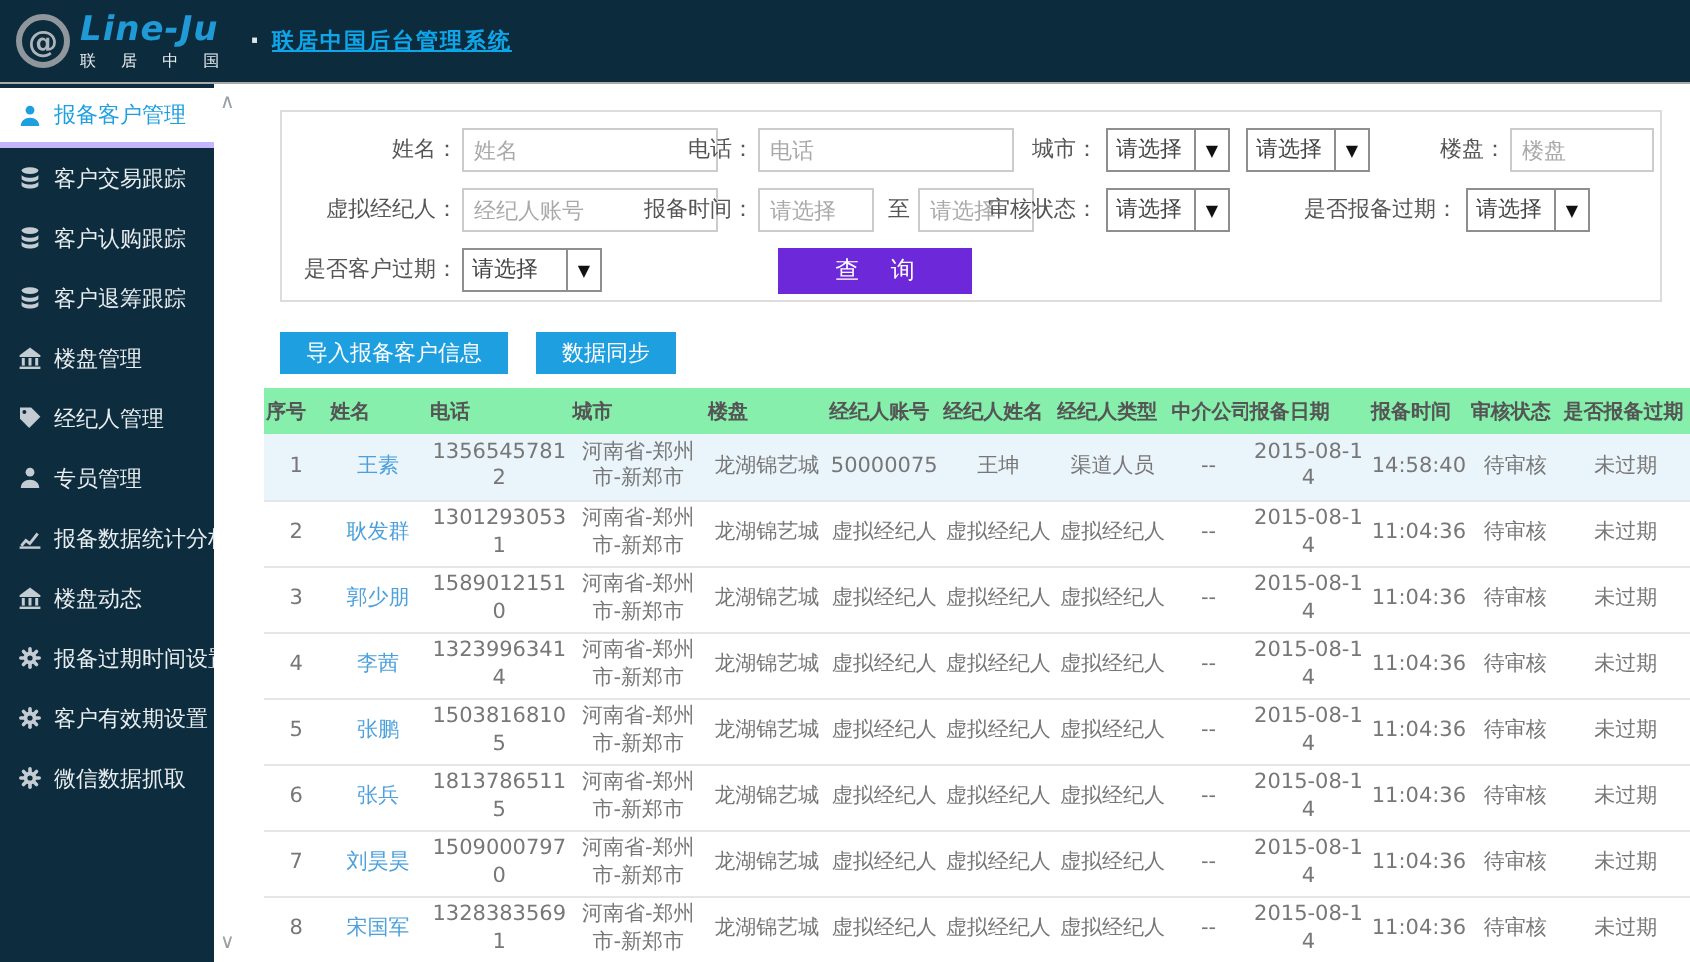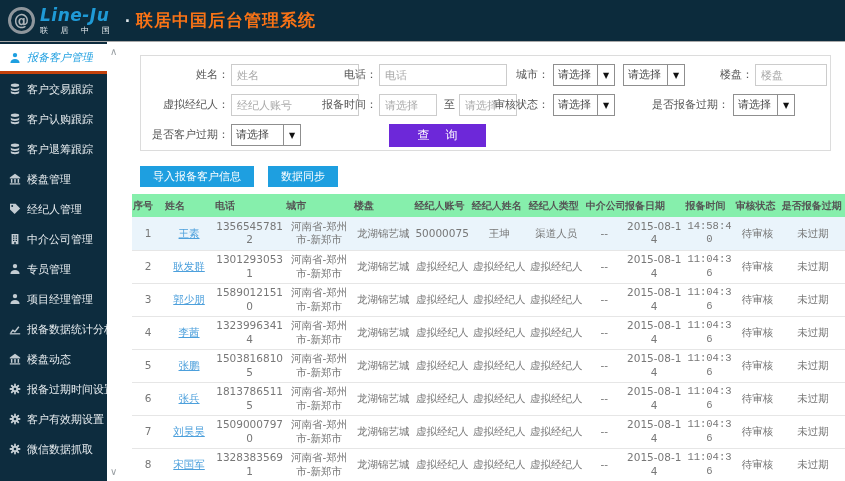--- a/index.html
+++ b/index.html
@@ -10,30 +10,30 @@
   .app-header { position:absolute; top:0; left:0; width:845px; height:42px;
     background:#0c2b3c; border-bottom:1px solid #a9a9a9; display:flex; align-items:center; }
   .logo { display:flex; align-items:center; padding-left:8px; }
   .logo-circle { width:27px; height:27px; border-radius:50%; border:3px solid #8f969c;
     color:#aeb5ba; font-weight:bold; font-size:15px; display:flex; align-items:center;
     justify-content:center; margin-right:5px; }
   .logo-text { line-height:1; }
   .logo-main { color:#1f9ad6; font-weight:bold; font-style:italic; font-size:17px; letter-spacing:.5px; }
   .logo-sub { color:#e9eef1; font-size:8px; letter-spacing:5px; margin-top:3px; }
   .header-dot { color:#dfe6ea; font-weight:bold; margin:0 6px 0 10px; font-size:14px; }
-  .header-title { color:#f97316; font-size:17px; font-weight:bold; letter-spacing:1px; }
+  .header-title { color:#0ea5e9; font-size:11px; font-weight:bold; letter-spacing:1px;text-decoration:underline; }
 
   
   .sidebar { position:absolute; top:42px; left:0; width:107px; bottom:0; background:#0d2c3e; }
   .sidebar ul { list-style:none; padding-top:2px; }
   .sidebar li { height:30px; display:flex; align-items:center; padding-left:9px;
     color:#e8edf0; font-size:11px; cursor:pointer; white-space:nowrap; }
   .sidebar li .icon { width:13px; height:12px; margin-right:5px; color:#c3ccd2; flex:0 0 13px; }
   .sidebar li .icon svg { width:12px; height:12px; display:block; fill:currentColor; }
-  .sidebar li.active { background:#fff; color:#1e9fe0; border-bottom:3px solid #c2410c;font-style:italic; }
+  .sidebar li.active { background:#fff; color:#1e9fe0; border-bottom:3px solid #c4b5fd; }
   .sidebar li.active .icon { color:#1e9fe0; }
   .sidebar li .label { overflow:hidden; }
 
   .scroll-strip { position:absolute; top:42px; left:107px; width:18px; bottom:0; background:#fff; }
   .scroll-strip span { position:absolute; left:3px; color:#9aa0a4; font-size:10px; cursor:pointer; }
   .scroll-up { top:4px; } .scroll-down { bottom:4px; }
 
   
   .filter-panel { position:absolute; left:140px; top:55px; width:691px; height:96px;
     border:1px solid #dcdcdc; background:#fff; }
@@ -57,27 +57,27 @@
     font-size:11px; cursor:pointer; font-family:inherit; }
 
   
   .table-wrap { position:absolute; left:132px; top:194px; right:0; bottom:0; overflow:hidden; }
   table { width:100%; border-collapse:collapse; table-layout:fixed; }
   th { background:#86efac; color:#555; font-size:10px; font-weight:bold; height:23px;
     text-align:left; white-space:nowrap; overflow:hidden; padding:0 1px; }
   td { height:33px; text-align:center; font-size:10.5px; color:#777;
     border-bottom:1px solid #e6e6e6; padding:2px 1px; line-height:1.25; word-break:break-all; }
   tr.first td { background:#eaf4fb; }
-  td.link { color:#4da0dc; cursor:pointer;text-decoration:underline; }
+  td.link { color:#4da0dc; cursor:pointer; }
   th:nth-child(1),td:nth-child(1){width:4.5%;} th:nth-child(2),td:nth-child(2){width:7%;}
   th:nth-child(3),td:nth-child(3){width:10%;}  th:nth-child(4),td:nth-child(4){width:9.5%;}
   th:nth-child(5),td:nth-child(5){width:8.5%;} th:nth-child(6),td:nth-child(6){width:8%;}
   th:nth-child(7),td:nth-child(7){width:8%;}   th:nth-child(8),td:nth-child(8){width:8%;}
   th:nth-child(9),td:nth-child(9){width:5.5%;} th:nth-child(10),td:nth-child(10){width:8.5%;}
-  th:nth-child(11),td:nth-child(11){width:7%;font-family:Liberation Mono, monospace;} th:nth-child(12),td:nth-child(12){width:6.5%;}
+  th:nth-child(11),td:nth-child(11){width:7%;} th:nth-child(12),td:nth-child(12){width:6.5%;}
   th:nth-child(13),td:nth-child(13){width:9%;}
 </style>
 </head>
 <body>
 
 <header class="app-header">
   <div class="logo">
     <div class="logo-circle">
         <span>@</span>
       </div>
@@ -148,51 +148,25 @@
           <svg viewBox="0 0 12 12">
             <path d="M6.6.8L11.2 5.4 5.6 11 1 6.4V.8z"></path>
             <circle cx="3.2" cy="3" r="1" fill="#0d2c3e"></circle>
           </svg>
         </span>
         <span class="label">经纪人管理</span>
       </li>
       <li>
         <span class="icon">
           <svg viewBox="0 0 12 12">
-            <rect x="2.6" y="1" width="6.8" height="10.2"></rect>
-            <g fill="#0d2c3e">
-              <rect x="4" y="2.4" width="1.4" height="1.2"></rect>
-              <rect x="6.6" y="2.4" width="1.4" height="1.2"></rect>
-              <rect x="4" y="4.6" width="1.4" height="1.2"></rect>
-              <rect x="6.6" y="4.6" width="1.4" height="1.2"></rect>
-              <rect x="4" y="6.8" width="1.4" height="1.2"></rect>
-              <rect x="6.6" y="6.8" width="1.4" height="1.2"></rect>
-              <rect x="5.3" y="9" width="1.4" height="2.2"></rect>
-            </g>
-          </svg>
-        </span>
-        <span class="label">中介公司管理</span>
-      </li>
-      <li>
-        <span class="icon">
-          <svg viewBox="0 0 12 12">
             <circle cx="6" cy="3.1" r="2.2"></circle>
             <path d="M1.4 11c0-2.6 2.1-4.1 4.6-4.1S10.6 8.4 10.6 11z"></path>
           </svg>
         </span>
         <span class="label">专员管理</span>
-      </li>
-      <li>
-        <span class="icon">
-          <svg viewBox="0 0 12 12">
-            <circle cx="6" cy="3.1" r="2.2"></circle>
-            <path d="M1.4 11c0-2.6 2.1-4.1 4.6-4.1S10.6 8.4 10.6 11z"></path>
-          </svg>
-        </span>
-        <span class="label">项目经理管理</span>
       </li>
       <li>
         <span class="icon">
           <svg viewBox="0 0 12 12">
             <path d="M.8 10.2h10.4v1.2H.8z"></path>
             <path d="M1.2 9.4l2.6-3.1 2 1.5L9.3 3.3l1.1.9-4.4 5.5-2-1.5-1.9 2.3z"></path>
           </svg>
         </span>
         <span class="label">报备数据统计分析</span>
       </li>

